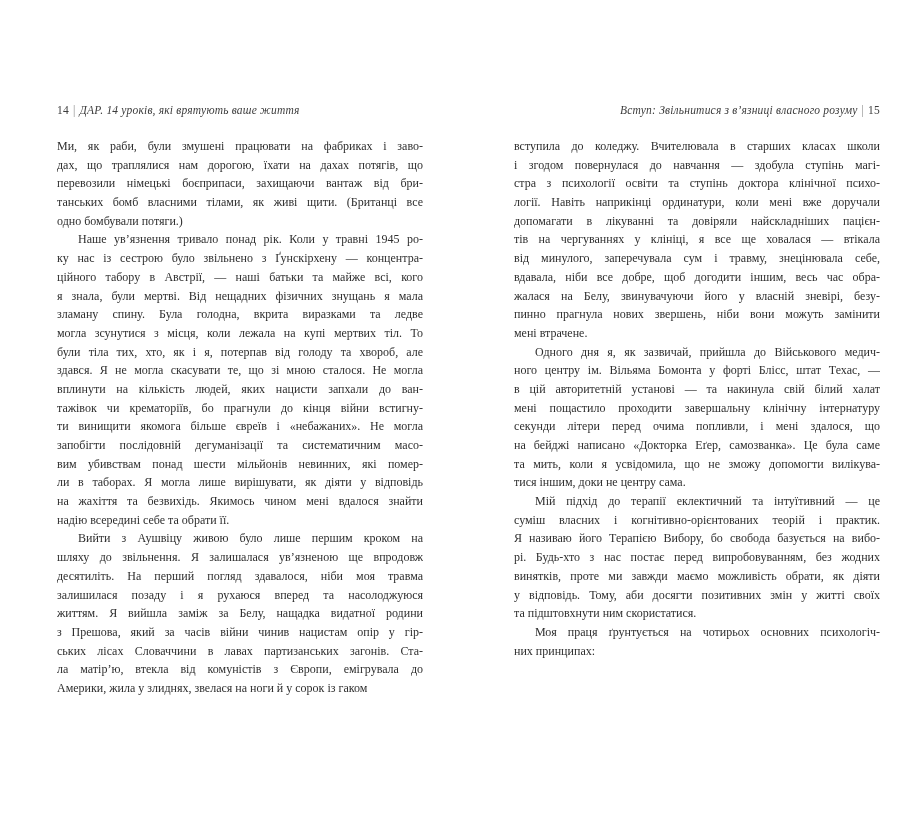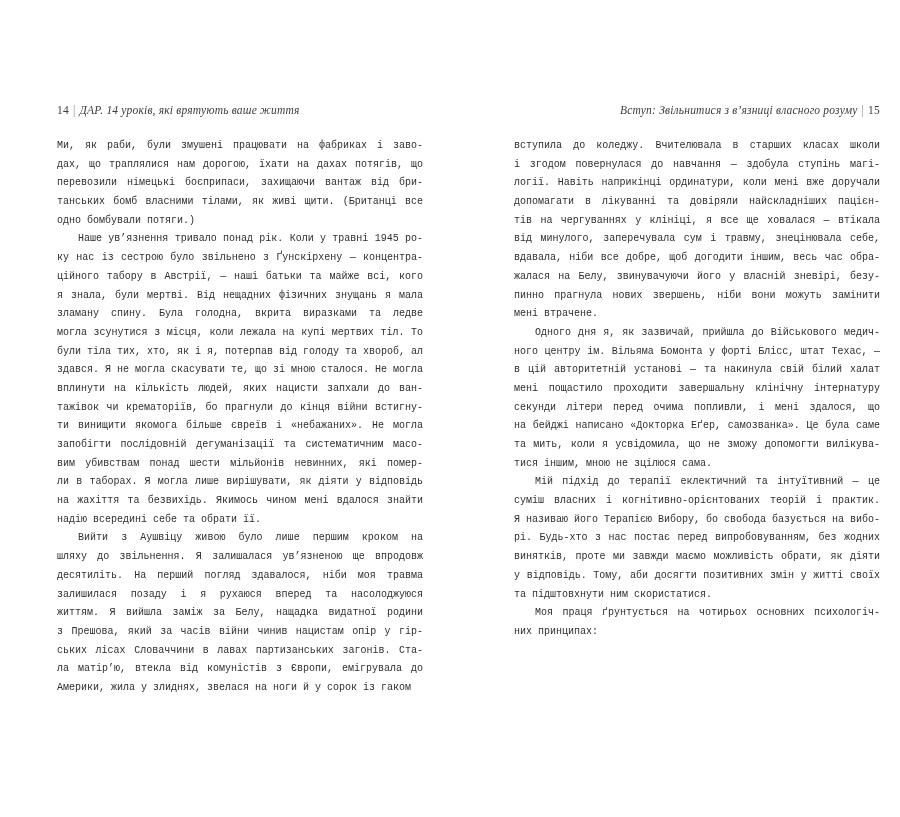--- a/index.html
+++ b/index.html
@@ -32,23 +32,22 @@
     color: #3c3c3c;
     margin-bottom: 21px;
     white-space: nowrap;
   }
   .page-right .running-header { text-align: right; }
   .running-header .pnum { font-weight: normal; font-style: normal; }
   .running-header .sep  { color: #8a8a8a; padding: 0 4px; font-style: normal; }
   .running-header .htitle { font-style: italic; margin-top: 39px; }
 
   .body-text {
-    font-size: 10px;
+    font-size: 12px;
     line-height: 18.7px;
-    font-family: Liberation Mono, monospace;
   }
   .para { margin: 0; }
   .para .line {
     text-align: justify;
     text-align-last: justify;
     height: 18.7px;
     overflow: hidden;
     white-space: nowrap;
   }
   .para .line.last {
@@ -108,38 +107,39 @@
   </div>
 
   <div class="page page-right">
     <div class="running-header">
       <span class="htitle">Вступ: Звільнитися з в’язниці власного розуму</span><span class="sep">|</span><span class="pnum">15</span>
     </div>
     <div class="body-text">
         <div class="para">
           <div class="line">вступила до коледжу. Вчителювала в старших класах школи</div>
           <div class="line">і згодом повернулася до навчання — здобула ступінь магі-</div>
+          <div class="line">стра з психології освіти та ступінь доктора клінічної психо-</div>
           <div class="line">логії. Навіть наприкінці ординатури, коли мені вже доручали</div>
           <div class="line">допомагати в лікуванні та довіряли найскладніших пацієн-</div>
           <div class="line">тів на чергуваннях у клініці, я все ще ховалася — втікала</div>
           <div class="line">від минулого, заперечувала сум і травму, знецінювала себе,</div>
           <div class="line">вдавала, ніби все добре, щоб догодити іншим, весь час обра-</div>
           <div class="line">жалася на Белу, звинувачуючи його у власній зневірі, безу-</div>
           <div class="line">пинно прагнула нових звершень, ніби вони можуть замінити</div>
           <div class="line last">мені втрачене.</div>
         </div>
         <div class="para indent">
           <div class="line">Одного дня я, як зазвичай, прийшла до Військового медич-</div>
           <div class="line">ного центру ім. Вільяма Бомонта у форті Блісс, штат Техас, —</div>
           <div class="line">в цій авторитетній установі — та накинула свій білий халат</div>
           <div class="line">мені пощастило проходити завершальну клінічну інтернатуру</div>
           <div class="line">секунди літери перед очима попливли, і мені здалося, що</div>
           <div class="line">на бейджі написано «Докторка Еґер, самозванка». Це була саме</div>
           <div class="line">та мить, коли я усвідомила, що не зможу допомогти вилікува-</div>
-          <div class="line last">тися іншим, мною не зцілюся сама.</div>
+          <div class="line last">тися іншим, доки не центру сама.</div>
         </div>
         <div class="para indent">
           <div class="line">Мій підхід до терапії еклектичний та інтуїтивний — це</div>
           <div class="line">суміш власних і когнітивно-орієнтованих теорій і практик.</div>
           <div class="line">Я називаю його Терапією Вибору, бо свобода базується на вибо-</div>
           <div class="line">рі. Будь-хто з нас постає перед випробовуванням, без жодних</div>
           <div class="line">винятків, проте ми завжди маємо можливість обрати, як діяти</div>
           <div class="line">у відповідь. Тому, аби досягти позитивних змін у житті своїх</div>
           <div class="line last">та підштовхнути ним скористатися.</div>
         </div>

